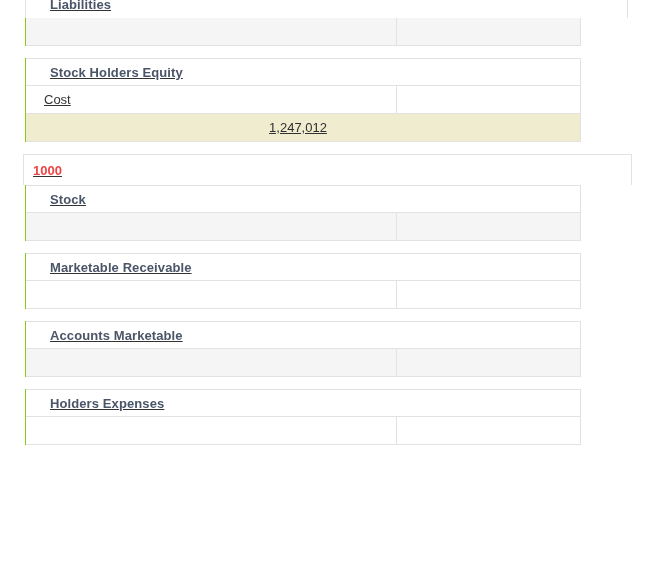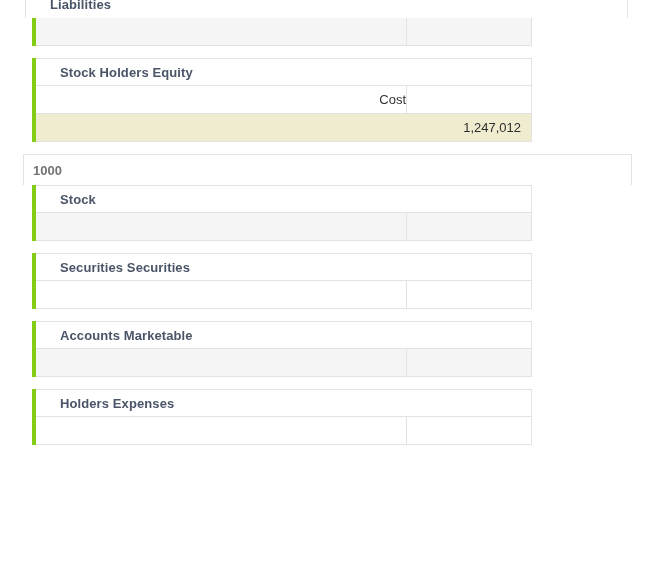--- a/index.html
+++ b/index.html
@@ -12,27 +12,28 @@
     height: 579px;
     font-family: "Liberation Sans", sans-serif;
     font-size: 13px;
     color: #333333;
     overflow: hidden;
   }
 
   .sheet {
     width: 655px;
     position: relative;
+    text-decoration: underline;
   }
 
   
   .section {
-    width: 500px;
-    margin-left: 32px;
-    border-left: 4px solid #84cc16;
+    width: 556px;
+    margin-left: 25px;
+    border-left: 1px solid #84cc16;
     border-right: 1px solid #e2e2e2;
     box-sizing: border-box;
   }
 
   .header-row {
     height: 28px;
     line-height: 28px;
     border-top: 1px solid #e2e2e2;
     border-bottom: 1px solid #e2e2e2;
     background: #ffffff;
@@ -45,21 +46,20 @@
     color: #4a5568;
     letter-spacing: .1px;
   }
 
   .sub-row {
     height: 28px;
     line-height: 28px;
     display: flex;
     box-sizing: border-box;
     border-bottom: 1px solid #e2e2e2;
-    text-align: right;
   }
   .cell-label {
     width: 371px;
     box-sizing: border-box;
     border-right: 1px solid #e2e2e2;
     padding-left: 18px;
     background: #ffffff;
     color: #333333;
     font-size: 13px;
   }
@@ -72,21 +72,21 @@
   .sub-row.shaded .cell-label,
   .sub-row.shaded .cell-value {
     background: #f5f5f5;
   }
 
   .amount-row {
     height: 28px;
     line-height: 28px;
     background: #efeccf;
     border-bottom: 1px solid #e2e2e2;
-    text-align: right;
+    text-align: center;
     padding-right: 10px;
     box-sizing: border-box;
     font-size: 13px;
     color: #2e2e2e;
     font-weight: normal;
   }
 
   .spacer {
     height: 12px;
     background: #ffffff;
@@ -99,21 +99,21 @@
     line-height: 31px;
     border: 1px solid #e2e2e2;
     border-bottom: none;
     box-sizing: border-box;
     padding-left: 9px;
     background: #ffffff;
   }
   .group-title {
     font-weight: bold;
     font-size: 13px;
-    color: #737373;
+    color: #ef4444;
   }
 
   .top-clip {
     height: 18px;
     width: 603px;
     margin-left: 25px;
     border-left: 1px solid #e2e2e2;
     border-right: 1px solid #e2e2e2;
     box-sizing: border-box;
     padding-left: 24px;
@@ -159,21 +159,21 @@
     </div>
     <div class="sub-row shaded">
       <div class="cell-label"></div>
       <div class="cell-value"></div>
     </div>
   </div>
   <div class="spacer"></div>
 
   <div class="section">
     <div class="header-row">
-      <span class="header-title">Securities Securities</span>
+      <span class="header-title">Marketable Receivable</span>
     </div>
     <div class="sub-row">
       <div class="cell-label"></div>
       <div class="cell-value"></div>
     </div>
   </div>
   <div class="spacer"></div>
 
   <div class="section">
     <div class="header-row">

